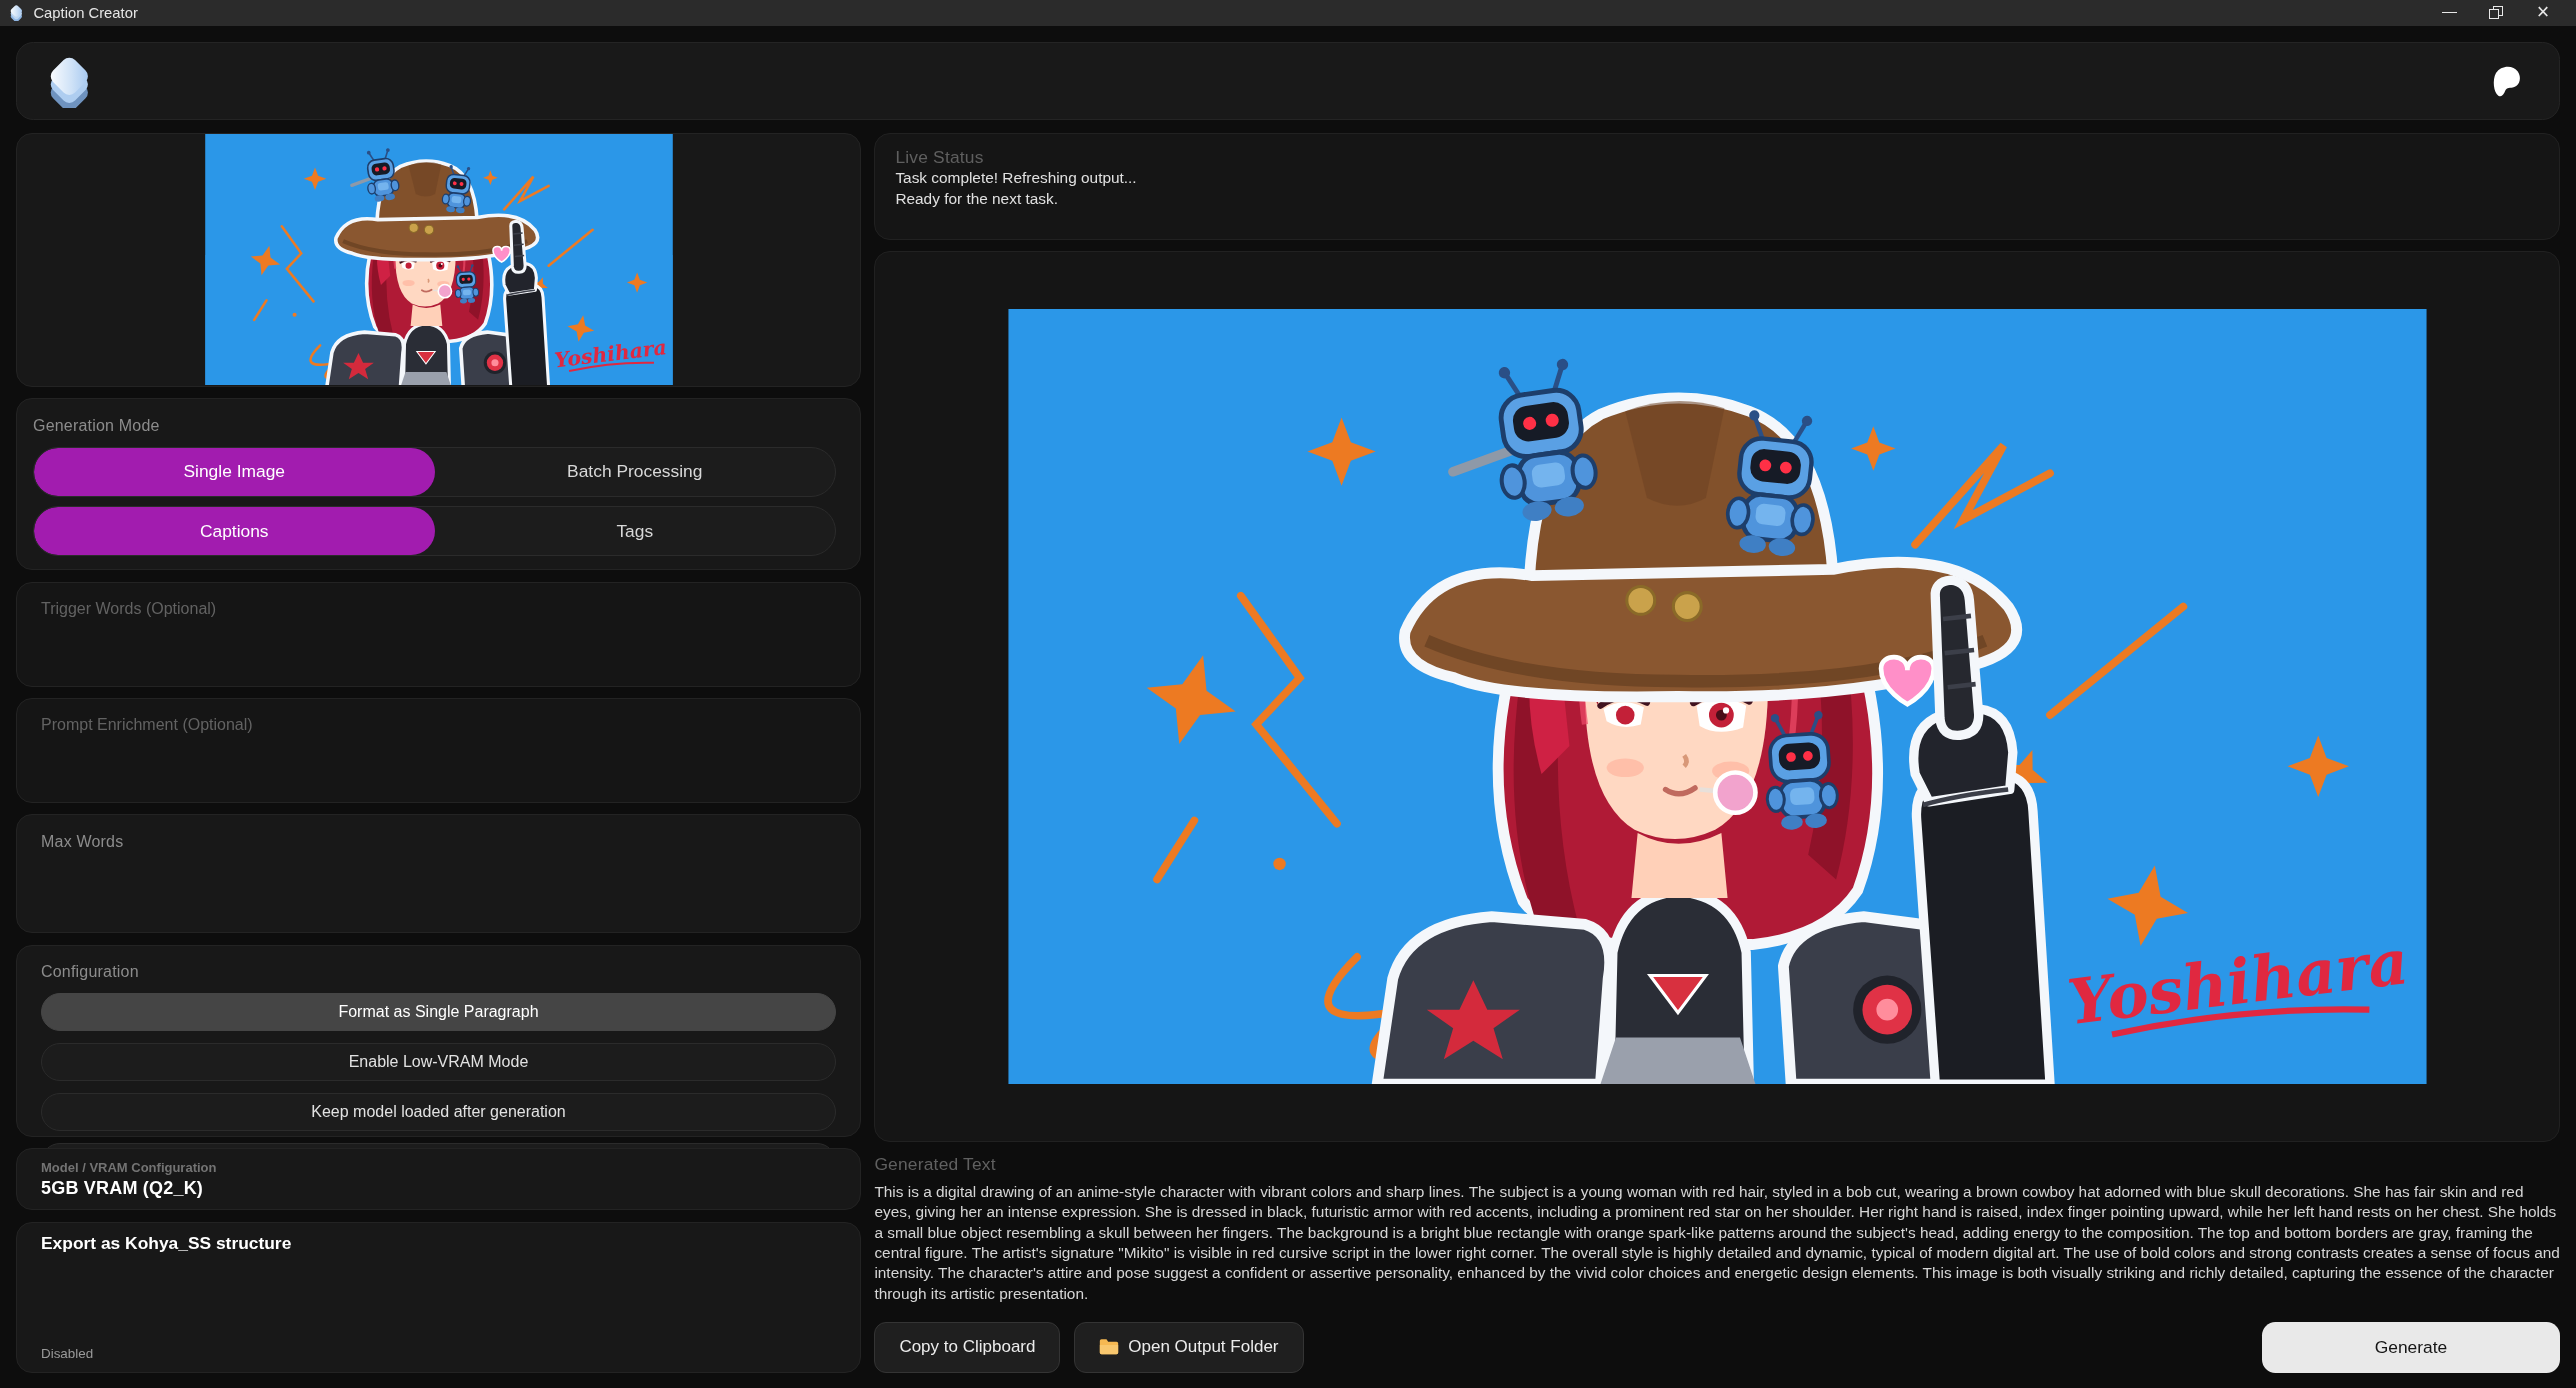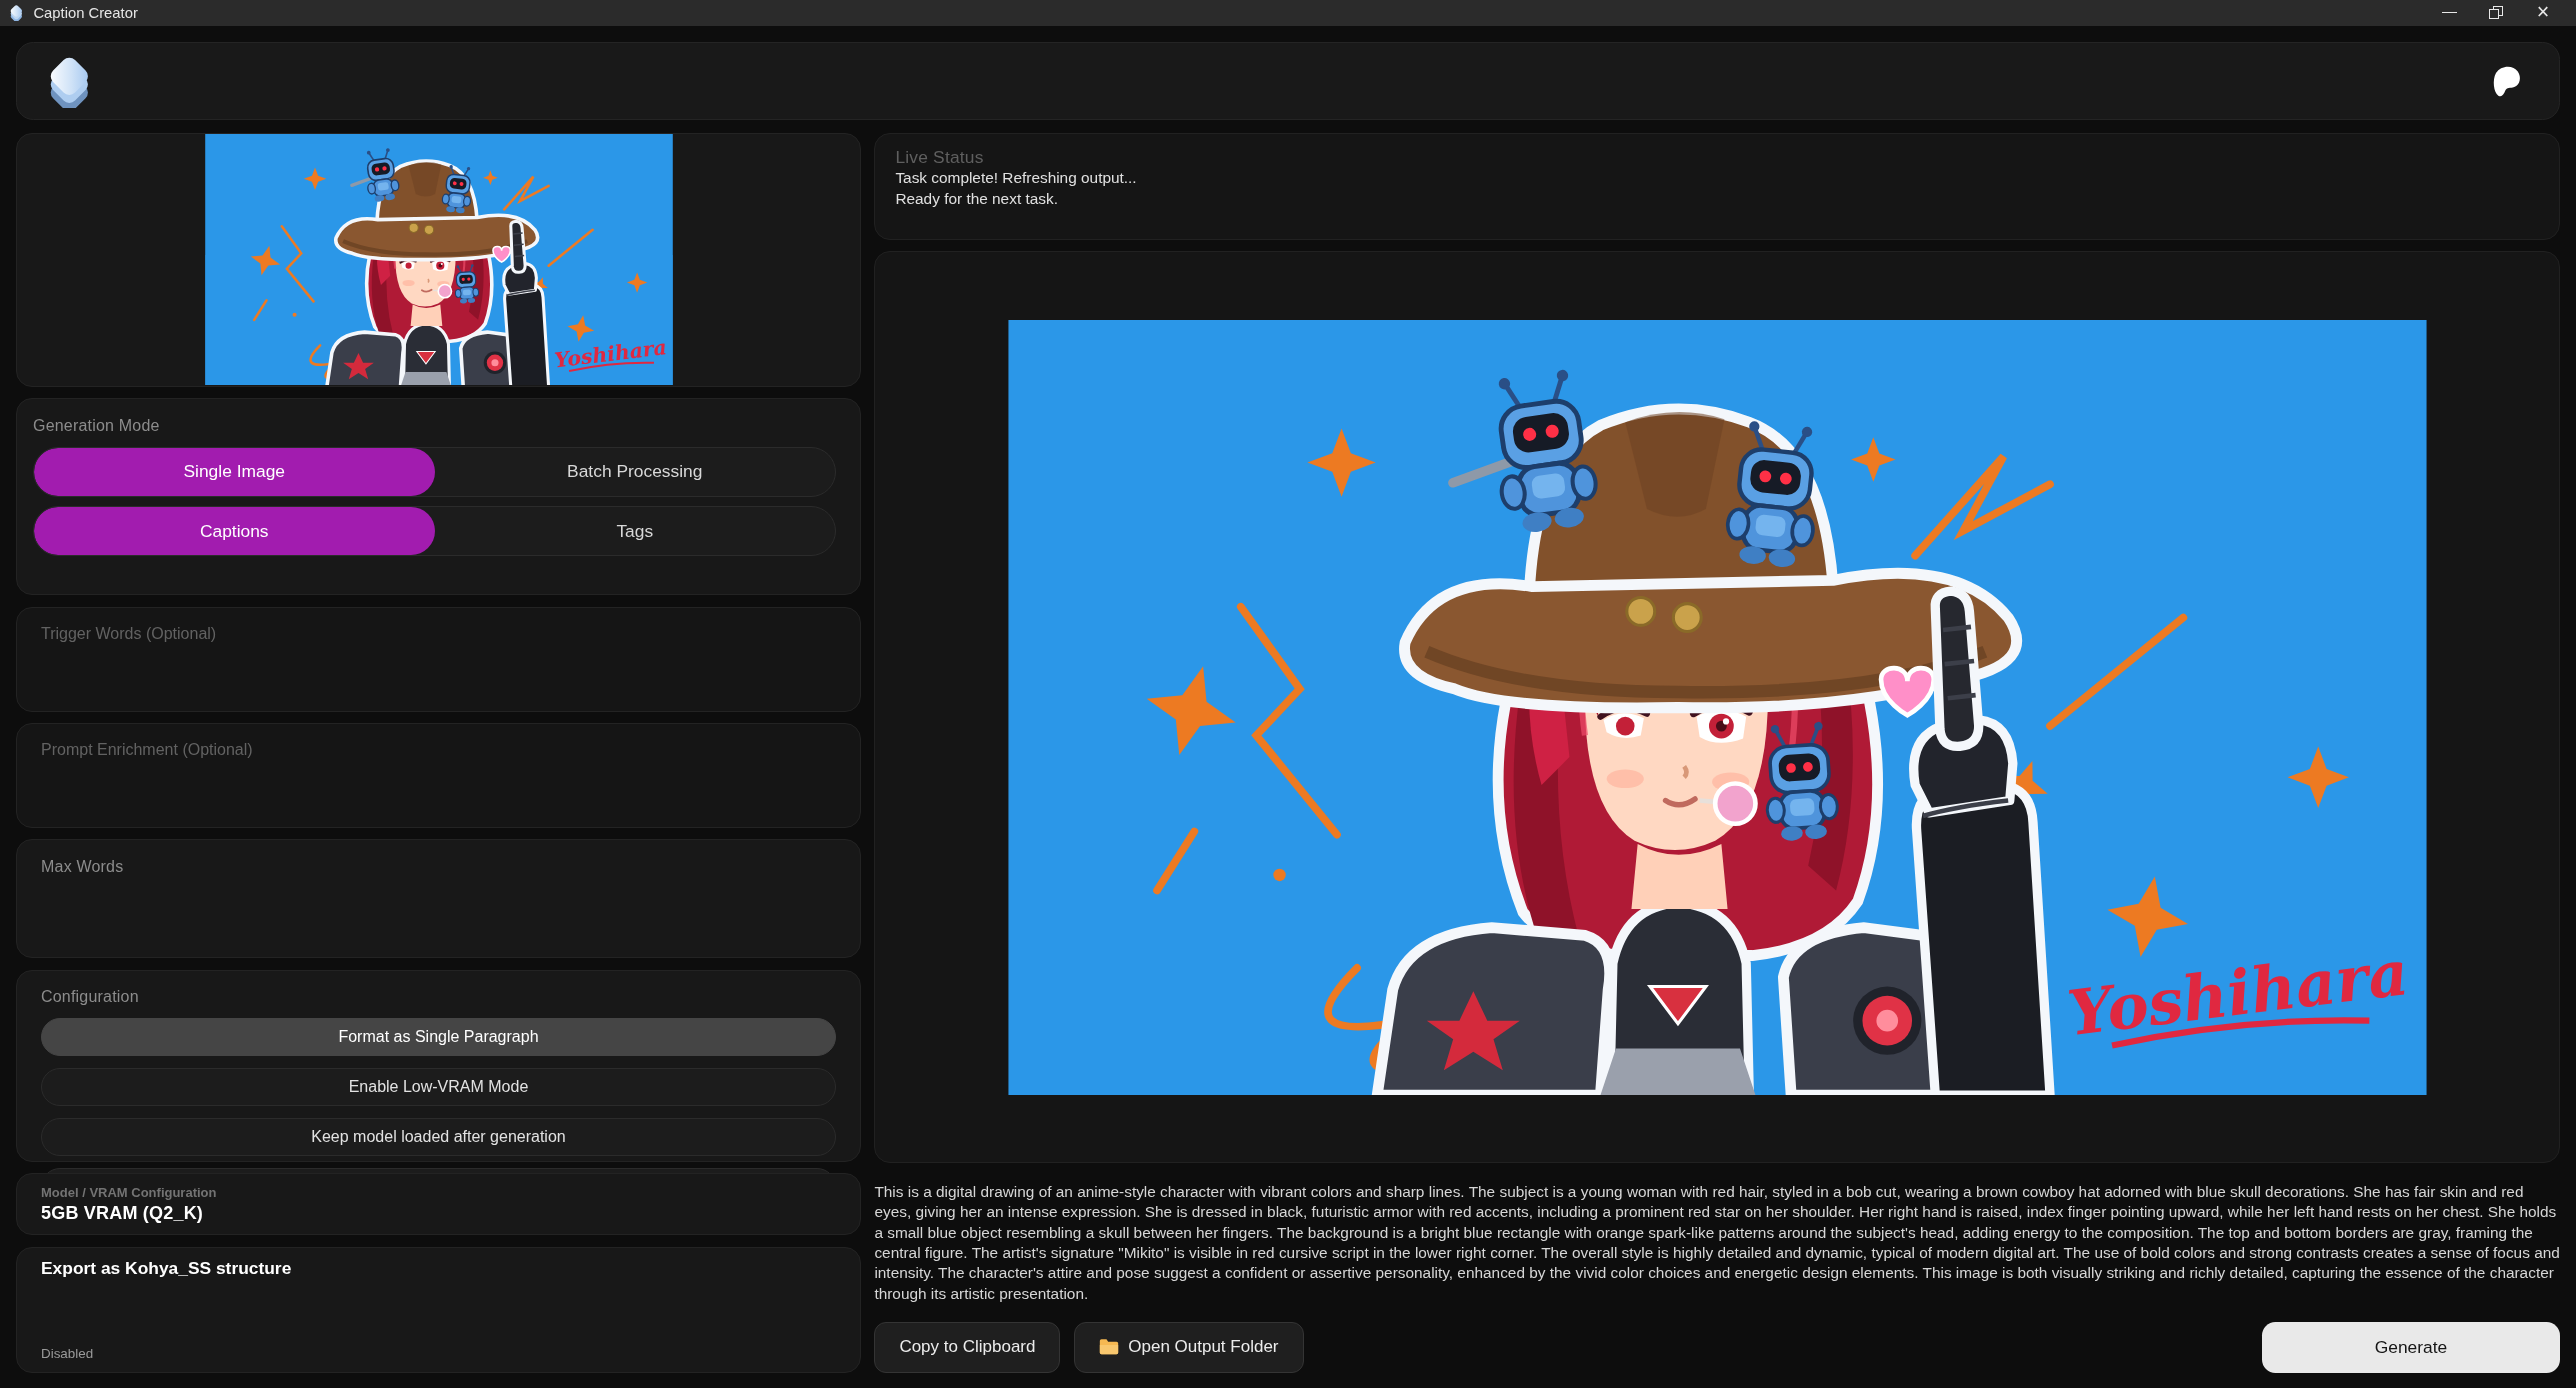--- a/index.html
+++ b/index.html
@@ -30,21 +30,21 @@
   .content { display:flex; gap:13.4px; margin-top:13.4px; flex:1; min-height:0; }
 
   
   .left { width:845px; flex:none; display:flex; flex-direction:column; gap:11.4px; }
   .preview-card { height:254px; display:flex; align-items:center; justify-content:center; overflow:hidden; }
   .thumb { width:468px; height:251px; display:block; }
 
   .pad { padding:17.4px 24px; }
   .lbl { font-size:16px; color:#8c8c8c; letter-spacing:0.2px; }
 
-  .genmode { height:197px;padding-left:16px; }
+  .genmode { height:172px;padding-left:16px; }
   .seg { margin-top:12px; height:50px; background:#1c1c1c; border:0.7px solid #2b2b2b; border-radius:25.5px;
     display:flex; overflow:hidden; }
   .seg + .seg { margin-top:9.4px; }
   .seg .opt { flex:1; display:flex; align-items:center; justify-content:center;
     font-size:17.4px; color:#d8d8d8; border-radius:25.5px; cursor:pointer; }
   .seg .opt.active { background:#a21caf; color:#ffffff; }
 
   .field-card { height:105px; background:#151515; }
   .field-card textarea { width:100%; height:58px; background:transparent; border:none; outline:none; resize:none;
     color:#dddddd; font-size:16px; font-family:inherit; }
@@ -306,20 +306,21 @@
         <div class="live-line">Ready for the next task.</div>
       </div>
 
       <div class="stage">
         <svg class="stage-img" viewBox="0 0 2114 1155" width="1419" height="775">
             <use href="#artwork"></use>
           </svg>
       </div>
 
       <div class="gentext">
+        <div class="lbl">Generated Text</div>
         <p>This is a digital drawing of an anime-style character with vibrant colors and sharp lines. The subject is a young woman with red hair, styled in a bob cut, wearing a brown cowboy hat adorned with blue skull decorations. She has fair skin and red eyes, giving her an intense expression. She is dressed in black, futuristic armor with red accents, including a prominent red star on her shoulder. Her right hand is raised, index finger pointing upward, while her left hand rests on her chest. She holds a small blue object resembling a skull between her fingers. The background is a bright blue rectangle with orange spark-like patterns around the subject's head, adding energy to the composition. The top and bottom borders are gray, framing the central figure. The artist's signature "Mikito" is visible in red cursive script in the lower right corner. The overall style is highly detailed and dynamic, typical of modern digital art. The use of bold colors and strong contrasts creates a sense of focus and intensity. The character's attire and pose suggest a confident or assertive personality, enhanced by the vivid color choices and energetic design elements. This image is both visually striking and richly detailed, capturing the essence of the character through its artistic presentation.</p>
       </div>
 
       <div class="actions">
         <div class="act-btn">
           <span>Copy to Clipboard</span>
         </div>
         <div class="act-btn">
           <svg width="20" height="17.4" viewBox="0 0 24 20">
             <path d="M1,3 Q1,1 3,1 L9,1 L11,4 L21,4 Q23,4 23,6 L23,17 Q23,19 21,19 L3,19 Q1,19 1,17 Z" fill="#f5b852"></path>

